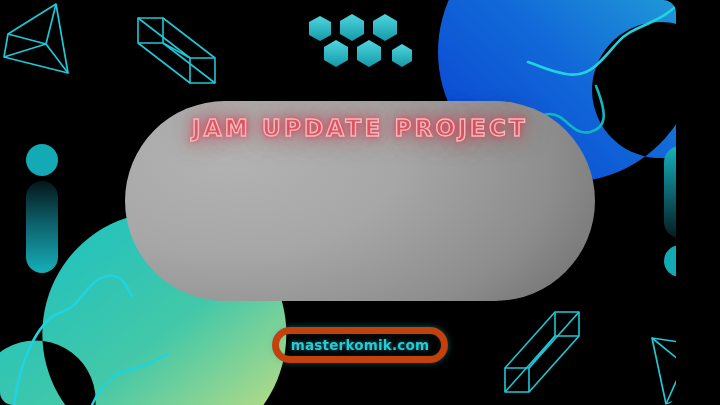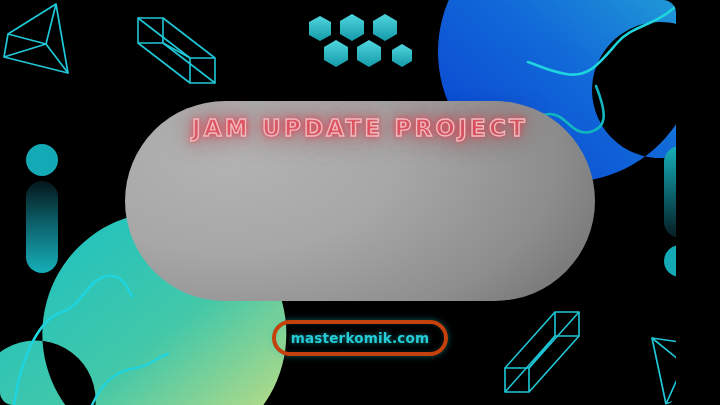--- a/index.html
+++ b/index.html
@@ -105,24 +105,24 @@
        0 0 16px rgba(240,55,170,0.8),
        0 0 28px rgba(215,35,150,0.55),
        0 0 44px rgba(190,25,135,0.35);
     white-space: nowrap;
   }
 
   
   #url-pill {
     position: absolute;
     left: 272px;
-    top: 320px;
+    top: 327px;
     width: 176px;
     height: 36px;
-    border: 4px solid #c2410c;
+    border: 7px solid #c2410c;
     border-radius: 18px;
     box-sizing: border-box;
     box-shadow: 0 0 6px rgba(23,195,207,0.45), inset 0 0 4px rgba(23,195,207,0.2);
   }
   #url-text {
     position: absolute;
     left: 0; right: 0; top: 0; bottom: 0;
     display: flex;
     align-items: center;
     justify-content: center;

